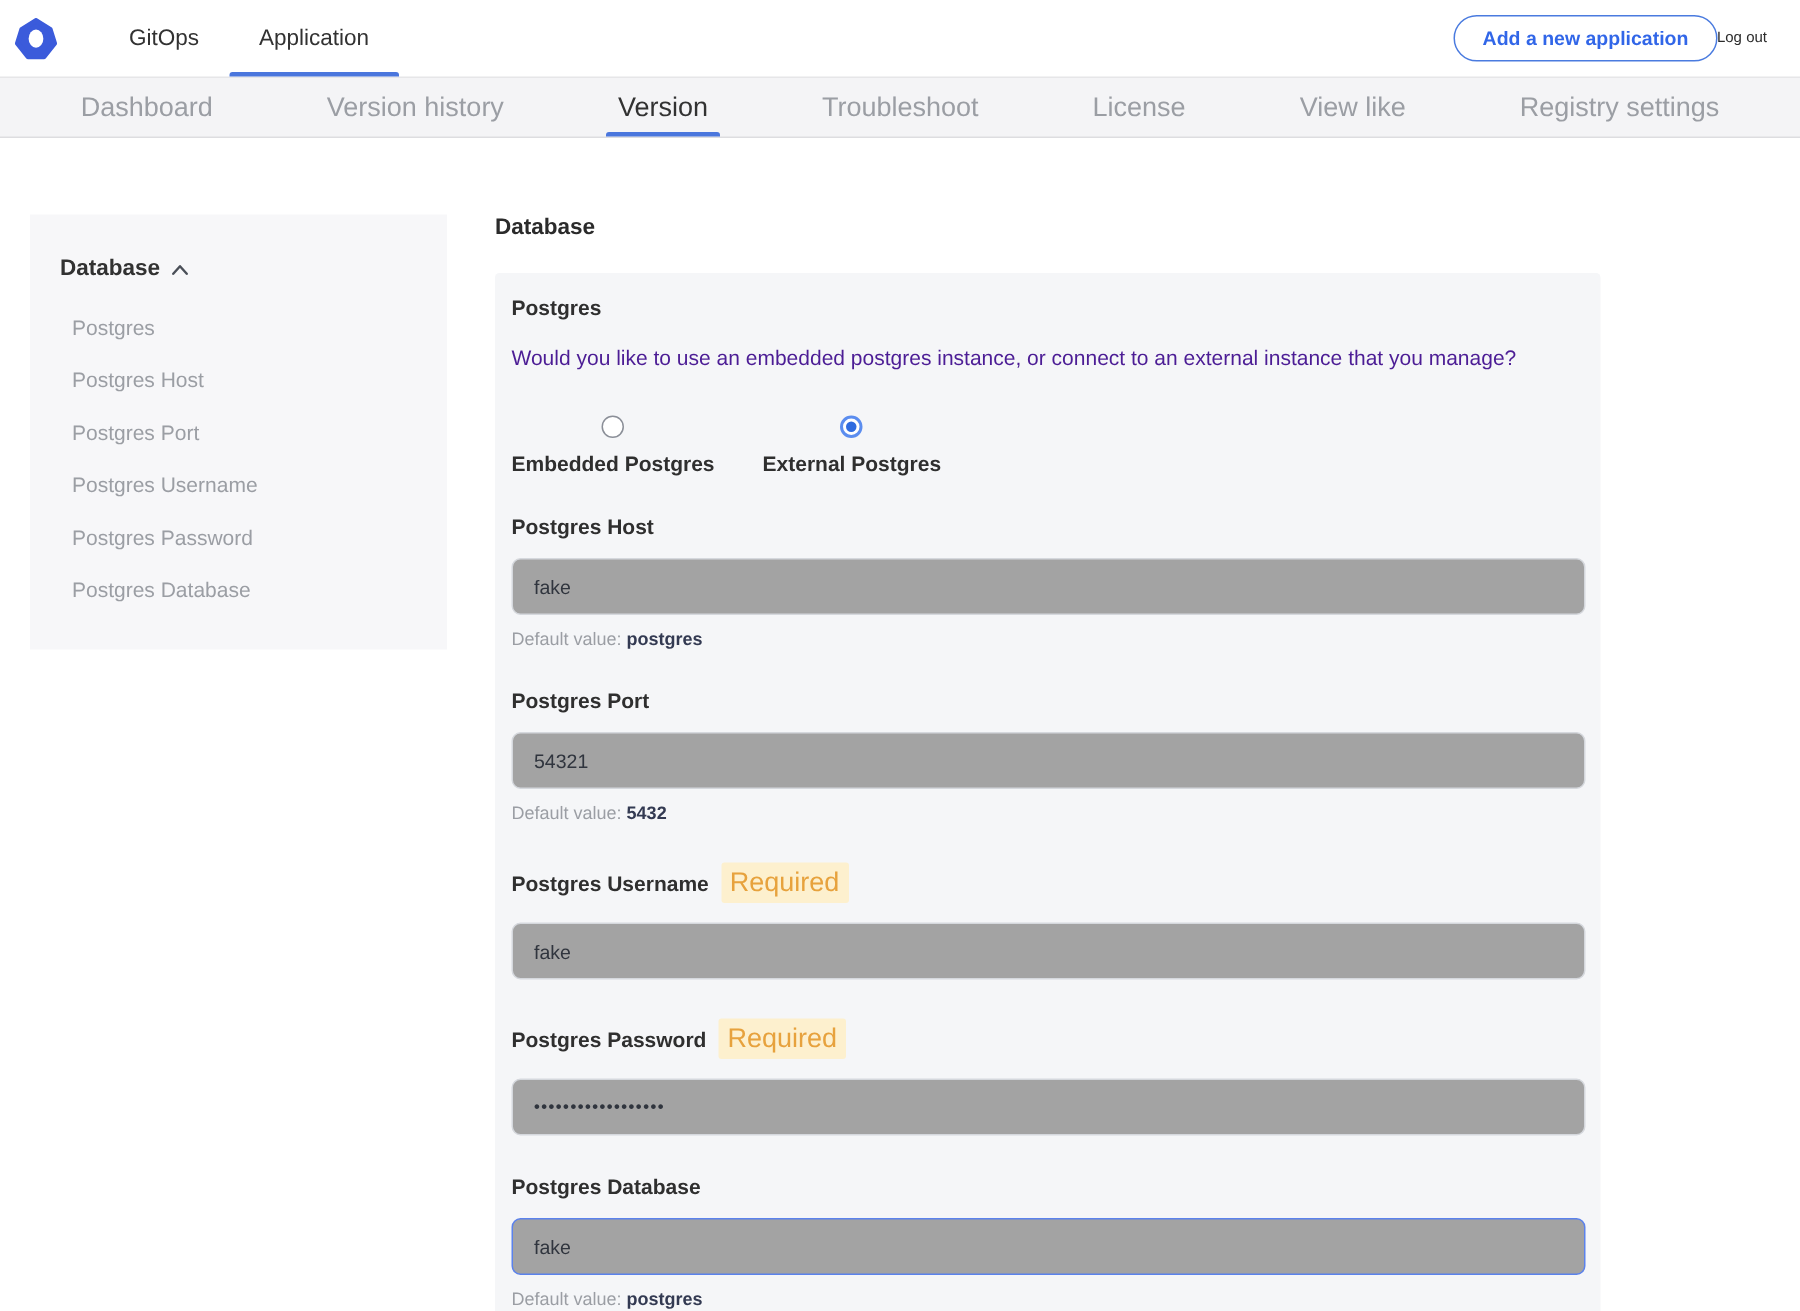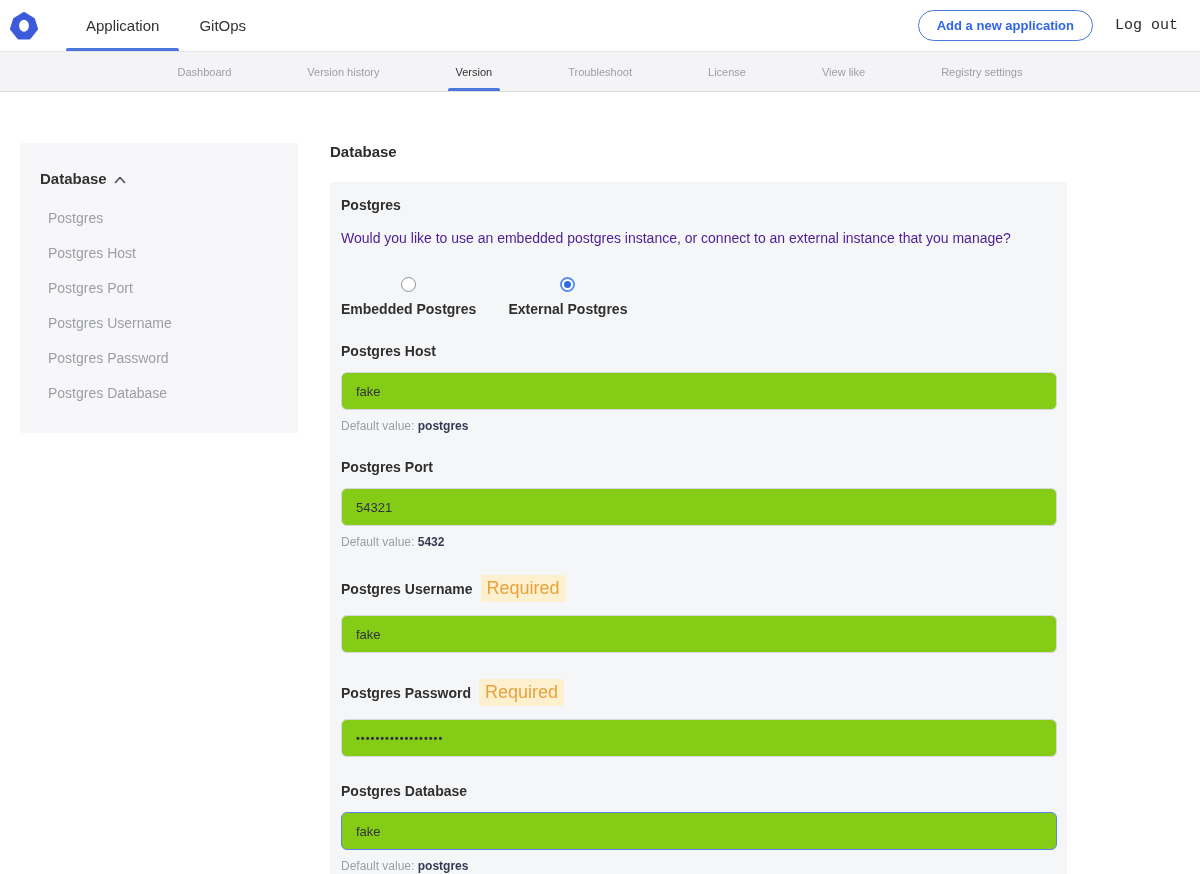--- a/index.html
+++ b/index.html
@@ -42,51 +42,50 @@
     content: "";
     position: absolute;
     left: 0; right: 0; bottom: 0;
     height: 3px;
     border-radius: 2px 2px 0 0;
     background: #4a76dd;
   }
   .top-right {
     margin-left: auto;
     display: flex; align-items: center;
-    gap: 22px;
     padding-right: 22px;
   }
   .add-app-btn {
     border: 1px solid #4a7bdf;
     background: #ffffff;
     color: #3166e8;
     font-family: "Liberation Sans", sans-serif;
     font-size: 13px;
     font-weight: 700;
     padding: 7px 18px;
     border-radius: 16px;
     cursor: pointer;
   }
-  .logout { font-size: 15px; color: #2b2b2b; cursor: pointer; font-family: Liberation Mono, monospace; }
+  .logout { font-size: 10px; color: #2b2b2b; cursor: pointer; }
 
   
   .subnav {
     height: 40px;
     background: #f4f4f6;
     border-bottom: 1px solid #dddde0;
     display: flex;
     justify-content: center;
     align-items: stretch;
     gap: 60px;
     flex-shrink: 0;
   }
   .subnav-item {
     display: flex; align-items: center;
     padding: 0 8px;
-    font-size: 11px;
+    font-size: 18px;
     color: #9b9ea4;
     position: relative;
     cursor: pointer;
   }
   .subnav-item.active { color: #323232; }
   .subnav-item.active::after {
     content: "";
     position: absolute;
     left: 0; right: 0; bottom: 0;
     height: 3px;
@@ -164,21 +163,21 @@
     padding: 3px 6px;
     border-radius: 2px;
   }
   .text-input {
     display: block;
     width: 716px;
     height: 38px;
     margin-top: 13px;
     border: 1px solid #d5d8dd;
     border-radius: 6px;
-    background: #84cc16;
+    background: #a3a3a3;
     padding: 0 14px;
     font-family: "Liberation Sans", sans-serif;
     font-size: 13px;
     color: #30353e;
     outline: none;
   }
   .text-input.focused { border: 1px solid #5b82ec; }
   .text-input.masked { letter-spacing: 1px; font-size: 11px; font-weight: 700; }
   .field-hint { margin-top: 9px; font-size: 12px; color: #9b9ea4; }
   .field-hint b { color: #333a52; font-weight: 700; }
@@ -189,25 +188,25 @@
 <div class="page">
 
   <header class="topnav">
     <div class="logo">
       <svg viewBox="0 0 24 24" width="28" height="28">
         <polygon points="12,1.5 20,6.5 22.5,14.5 16.5,22 7.5,22 1.5,14.5 4,6.5" fill="#3b5bdb" stroke="#3b5bdb" stroke-width="3" stroke-linejoin="round"></polygon>
         <ellipse cx="12" cy="11.8" rx="4.2" ry="5.2" fill="#ffffff"></ellipse>
       </svg>
     </div>
     <nav class="top-tabs">
+      <div class="top-tab">
+        <span>GitOps</span>
+      </div>
       <div class="top-tab active">
         <span>Application</span>
-      </div>
-      <div class="top-tab">
-        <span>GitOps</span>
       </div>
     </nav>
     <div class="top-right">
       <button class="add-app-btn">Add a new application</button>
       <span class="logout">Log out</span>
     </div>
   </header>
 
   <nav class="subnav">
     <div class="subnav-item">

